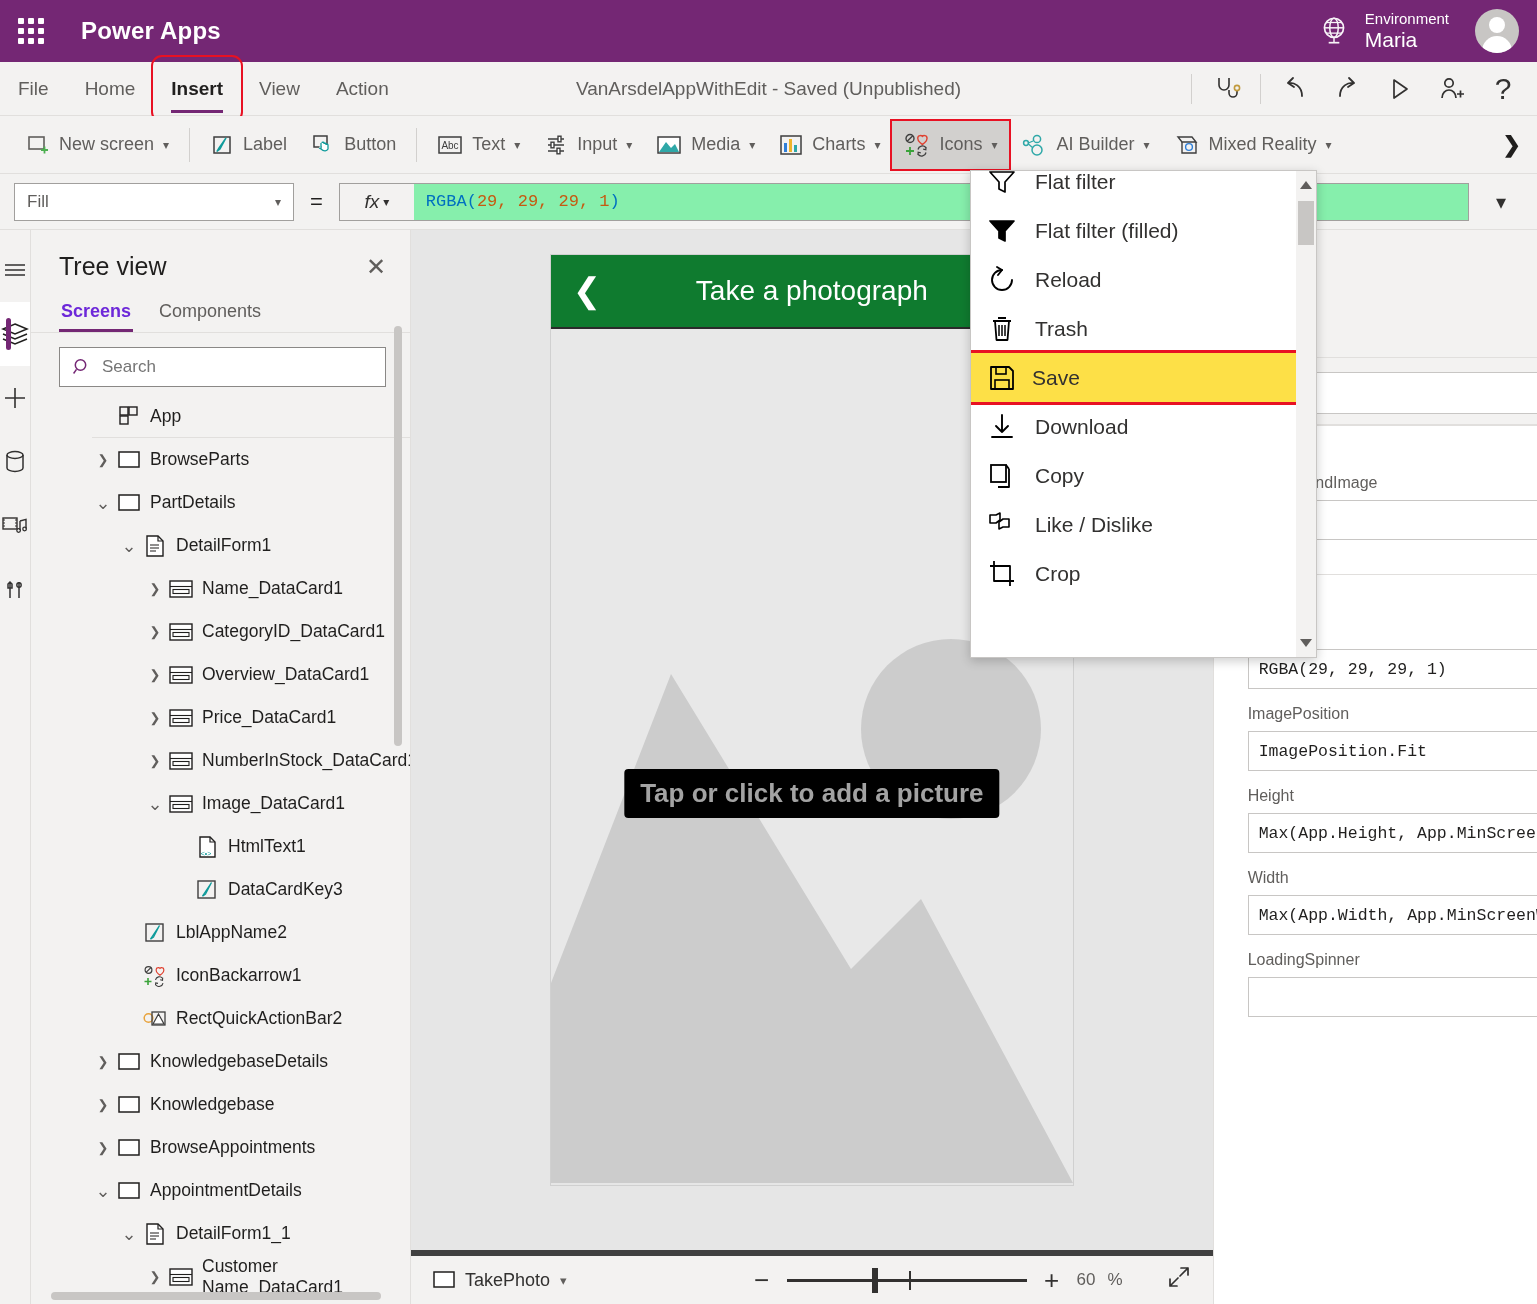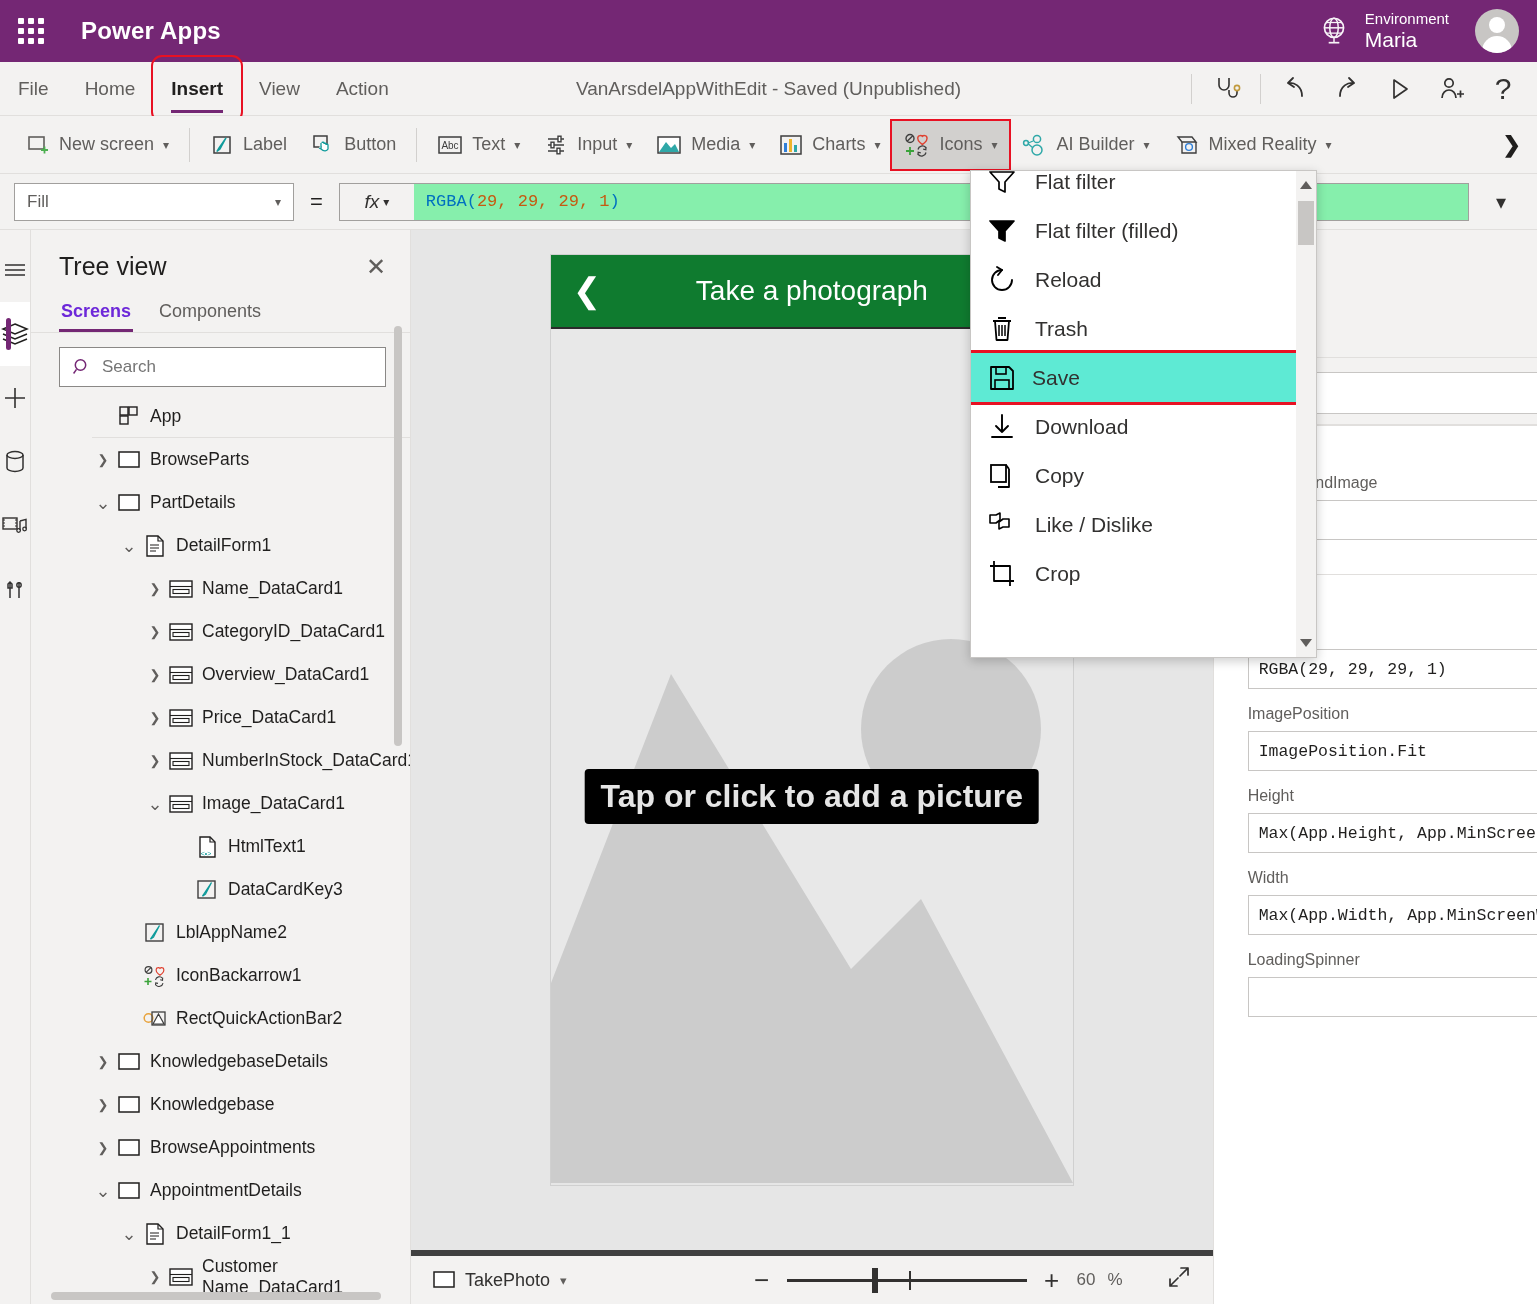--- a/index.html
+++ b/index.html
@@ -131,21 +131,21 @@
     box-shadow: 0 0 0 1px #d0d0d0;
   }
   .phone-header {
     height: 74px; background:#0f7b2f; display:flex; align-items:center; justify-content:center;
     color:#fff; font-size:28px; position:relative; border-bottom:2px solid #2b2b2b;
   }
   .phone-back { position:absolute; left:22px; top:18px; font-size:34px; font-weight:300; color:#fff; cursor:pointer; line-height:1;}
   .photo-area { flex:1; position:relative; background:#e6e6e6; height: 854px; overflow:hidden;}
   .pic-tip {
     position:absolute; left:50%; top:440px; transform:translateX(-50%);
-    background:#000; color:#e5e5e5; font-size:32px; font-weight:bold; padding: 9px 16px; border-radius:4px; white-space:nowrap;
+    background:#000; color:#a3a3a3; font-size:26px; font-weight:bold; padding: 9px 16px; border-radius:4px; white-space:nowrap;
   }
   .statusbar {
     height: 54px; background:#f3f2f1; border-top:6px solid #404040; display:flex; align-items:center; padding: 0 22px; gap: 14px;
   }
   .sb-screen { display:flex; align-items:center; gap:10px; font-size:18px; color:#323130; cursor:pointer;}
   .zoom-group { display:flex; align-items:center; gap: 12px; margin-left: 168px; }
   .zmbtn { font-size:26px; color:#323130; cursor:pointer; width:26px; text-align:center; line-height:1;}
   .zslider { width: 240px; height:3px; background:#323130; position:relative; cursor:pointer;}
   .zslider .knob { position:absolute; left:85px; top:-11px; width:6px; height:25px; background:#323130;}
   .zslider .mid { position:absolute; left:122px; top:-8px; width:2px; height:19px; background:#323130;}
@@ -167,21 +167,21 @@
   }
 
   
   .icons-menu {
     position:absolute; left:970px; top:170px; width:347px; height:488px; background:#fff;
     border:1px solid #c8c6c4; box-shadow: 0 3px 10px rgba(0,0,0,.2); z-index: 50; overflow:hidden;
   }
   .im-inner { position:absolute; left:0; top:-14px; width: 330px;}
   .im-item { display:flex; align-items:center; height: 49px; padding-left: 14px; gap: 16px; cursor:pointer;}
   .im-item .lbl { font-size: 21px; color:#323130;}
-  .im-item.hl { outline: 3px solid #e81123; background:#5eead4;gap:13px; }
+  .im-item.hl { outline: 3px solid #e81123; background:#fde047;gap:13px; }
   .im-ico { width: 34px; height:34px; display:flex; align-items:center; justify-content:center; flex:none;}
   .im-scroll { position:absolute; right:0; top:0; bottom:0; width:20px; background:#f3f2f1; }
   .im-scroll .thumb { position:absolute; top:30px; left:2px; width:16px; height:44px; background:#c8c6c4;}
   .im-scroll .up { position:absolute; top:10px; left:4px; border-left:6px solid transparent;border-right:6px solid transparent;border-bottom:8px solid #605e5c;}
   .im-scroll .dn { position:absolute; bottom:10px; left:4px; border-left:6px solid transparent;border-right:6px solid transparent;border-top:8px solid #605e5c;}
 </style>
 </head>
 <body>
 
 <div class="app">

